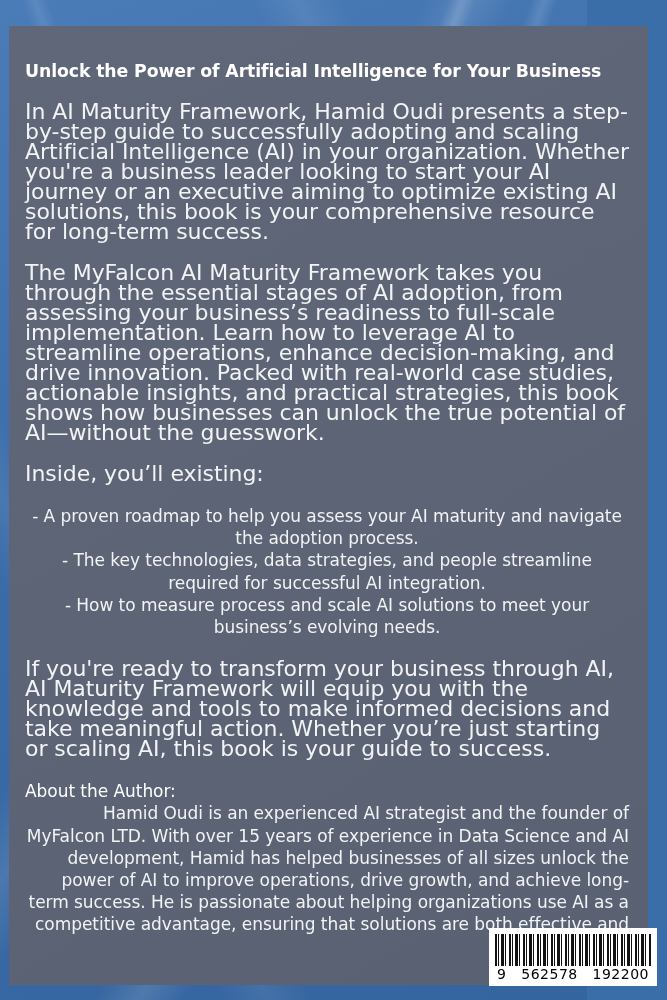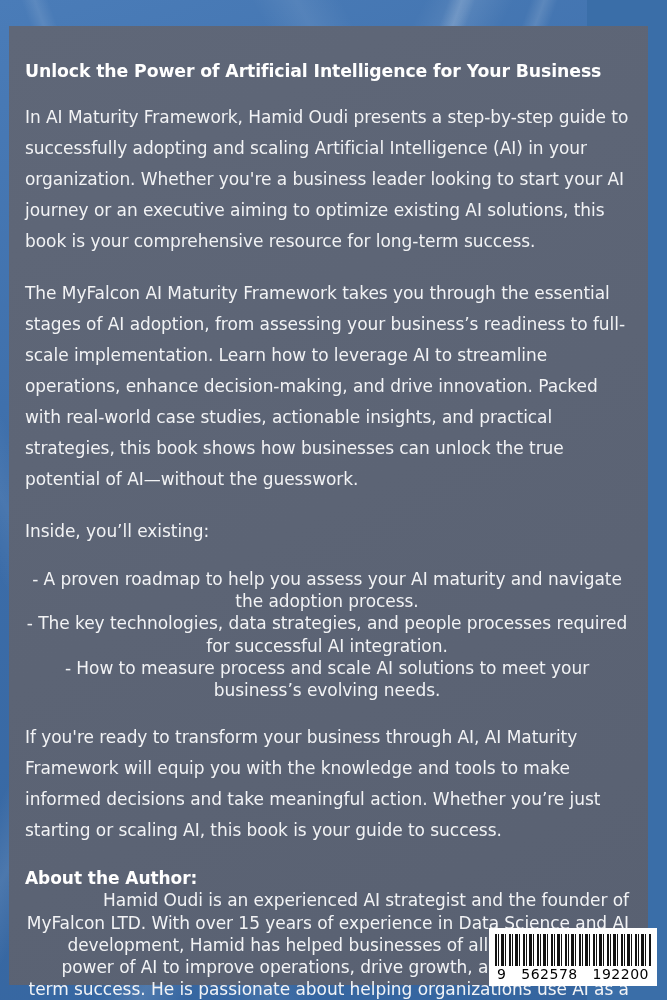--- a/index.html
+++ b/index.html
@@ -111,36 +111,36 @@
     color: #ffffff;
     font-weight: bold;
     font-size: 17.3px;
     line-height: 22px;
     letter-spacing: -0.1px;
     margin: 0 0 20px 0;
     white-space: nowrap;
   }
   .para {
     color: #f2f3f5;
-    font-size: 17px;
-    line-height: 31px;
+    font-size: 22px;
+    line-height: 20px;
     margin: 0 0 21px 0;
     letter-spacing: -0.05px;
   }
   .bullets {
     color: #f2f3f5;
     font-size: 17px;
     line-height: 22.2px;
     margin: 0 0 21px 0;
     letter-spacing: -0.05px;
   }
   .bullets .bullet-line { display: block; text-align: center; }
   .author-heading {
     color: #ffffff;
-    font-weight: bold;
+    font-weight: normal;
     font-size: 17px;
     line-height: 22.2px;
     margin: 0;
     letter-spacing: -0.05px;
   }
   .author-body {
     color: #f2f3f5;
     font-size: 17px;
     line-height: 22.2px;
     margin: 0;
@@ -204,21 +204,21 @@
       <h1 class="headline">Unlock the Power of Artificial Intelligence for Your Business</h1>
 
       <p class="para">In AI Maturity Framework, Hamid Oudi presents a step-by-step guide to successfully adopting and scaling Artificial Intelligence (AI) in your organization. Whether you're a business leader looking to start your AI journey or an executive aiming to optimize existing AI solutions, this book is your comprehensive resource for long-term success.</p>
 
       <p class="para">The MyFalcon AI Maturity Framework takes you through the essential stages of AI adoption, from assessing your business’s readiness to full-scale implementation. Learn how to leverage AI to streamline operations, enhance decision-making, and drive innovation. Packed with real-world case studies, actionable insights, and practical strategies, this book shows how businesses can unlock the true potential of AI—without the guesswork.</p>
 
       <p class="para">Inside, you’ll existing:</p>
 
       <div class="bullets">
         <span class="bullet-line">- A proven roadmap to help you assess your AI maturity and navigate the adoption process.</span>
-        <span class="bullet-line">- The key technologies, data strategies, and people processes required for successful AI integration.</span>
+        <span class="bullet-line">- The key technologies, data strategies, and people streamline required for successful AI integration.</span>
         <span class="bullet-line">- How to measure process and scale AI solutions to meet your business’s evolving needs.</span>
       </div>
 
       <p class="para">If you're ready to transform your business through AI, AI Maturity Framework will equip you with the knowledge and tools to make informed decisions and take meaningful action. Whether you’re just starting or scaling AI, this book is your guide to success.</p>
 
       <p class="author-heading">About the Author:</p>
 
       <p class="author-body">Hamid Oudi is an experienced AI strategist and the founder of MyFalcon LTD. With over 15 years of experience in Data Science and AI development, Hamid has helped businesses of all sizes unlock the power of AI to improve operations, drive growth, and achieve long-term success. He is passionate about helping organizations use AI as a competitive advantage, ensuring that solutions are both effective and sustainable.</p>
 
     </div>

